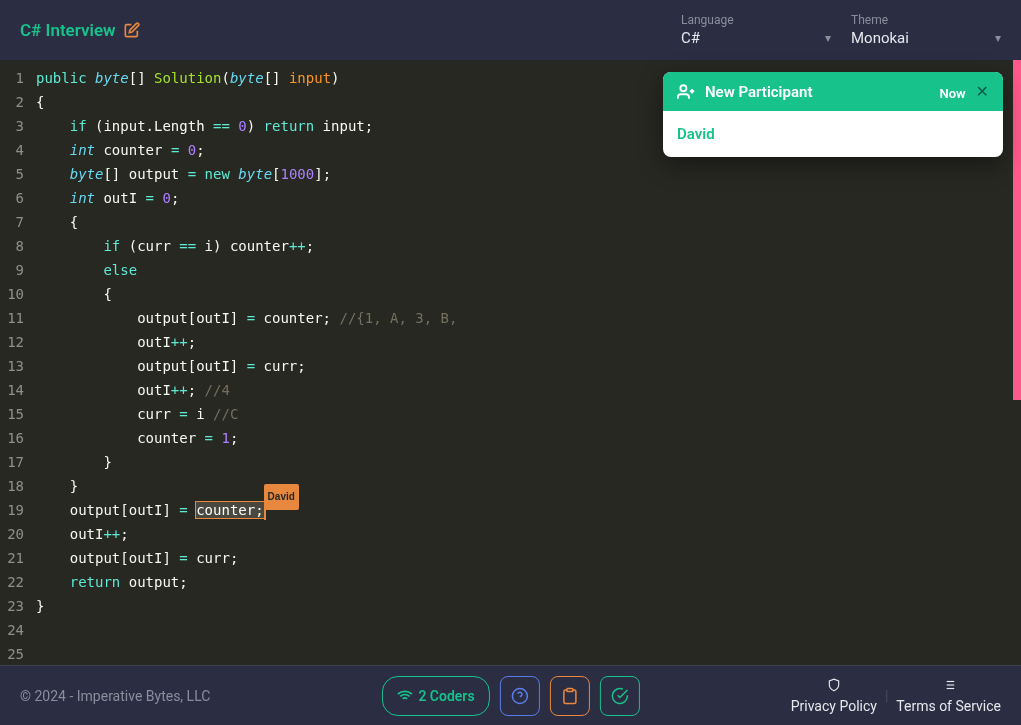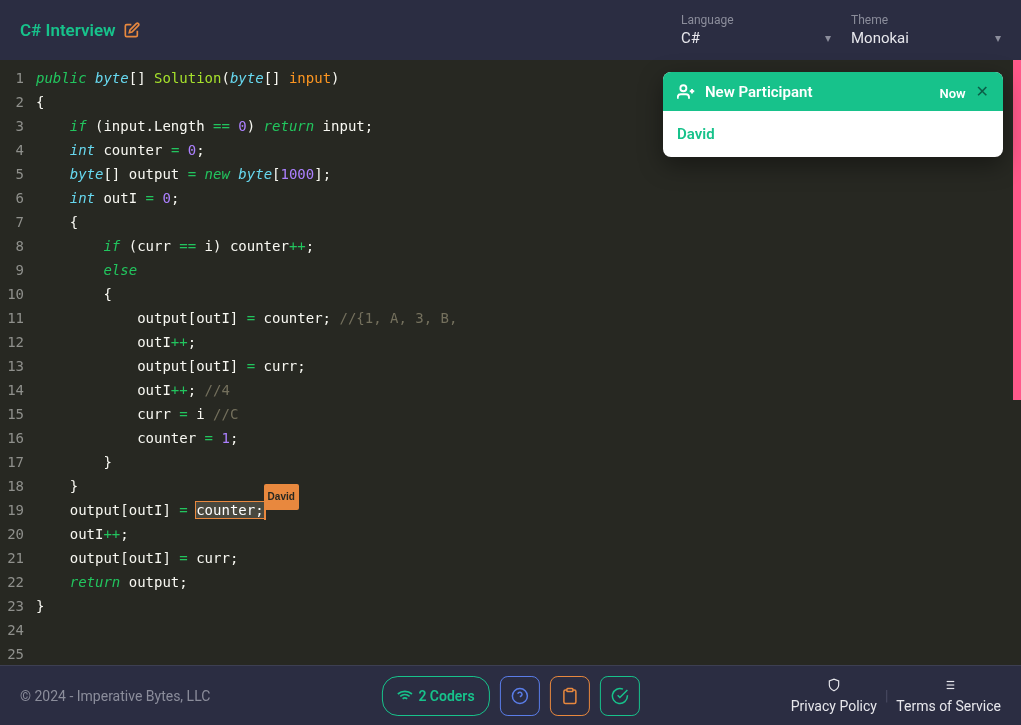--- a/index.html
+++ b/index.html
@@ -83,21 +83,21 @@
   flex: 1;
   background: #272822;
   padding-top: 6px;
   padding-left: 4px;
   font-family: 'Consolas', 'Monaco', monospace;
   font-size: 14px;
   line-height: 24px;
   position: relative;
 }
 .code-line { white-space: pre; height: 24px; }
-.kw { color: #22c55e; font-style: italic; }
+.kw { color: #5eead4; }
 .type { color: #67d8ef; font-style: italic; }
 .fn { color: #a6e22c; margin-top: 12px; }
 .param { color: #fd9621; }
 .num { color: #ac80ff; }
 .com { color: #74705d; }
 .txt { color: #f8f8f2; }
 .sel {
   background: #49483e;
   outline: 1px solid #e8883e;
 }

